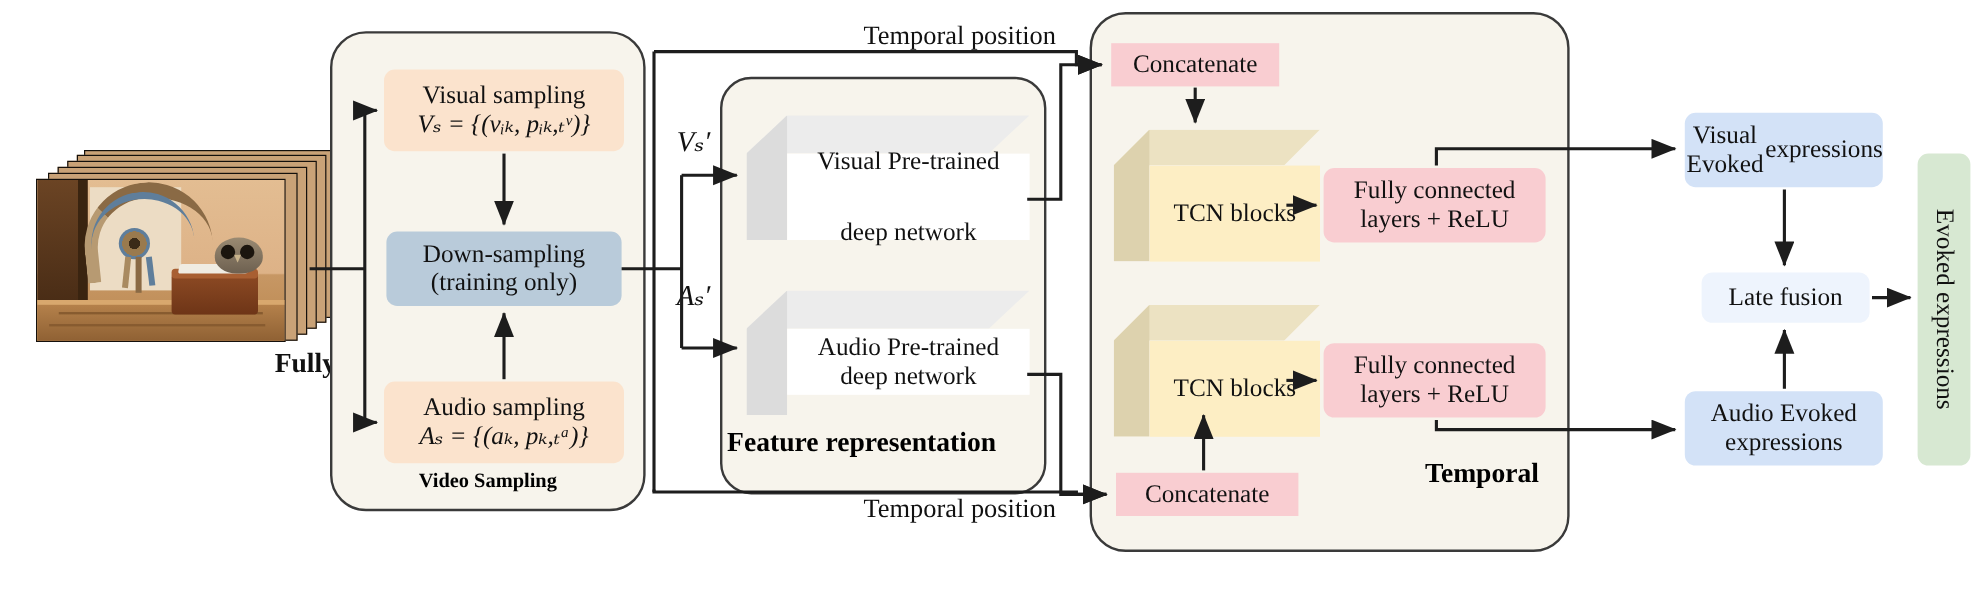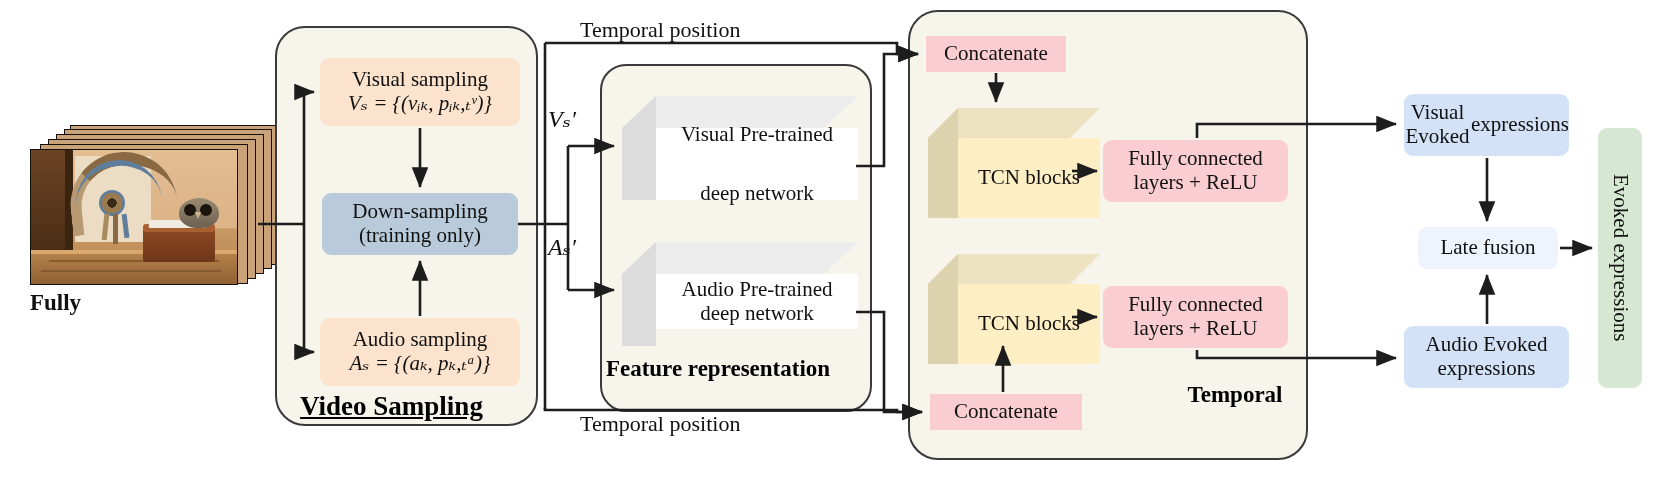--- a/index.html
+++ b/index.html
@@ -16,21 +16,21 @@
 
   .peach{background:#fbe3cd;}
   .blue{background:#b9cbda;}
   .pink{background:#f9cdd1;}
   .lightblue{background:#d3e2f7;}
   .paleblue{background:#eef4fd;}
   .green{background:#d7e8d2;}
 
   .panel-label{position:absolute;font-weight:bold;color:#000;text-align:center;line-height:1.1;}
 
-  .freetext{position:absolute;color:#111;text-align:left;line-height:1.12;white-space:nowrap;}
+  .freetext{position:absolute;color:#111;text-align:right;line-height:1.12;white-space:nowrap;}
 
   
   .cube{position:absolute;}
   .cube .top{position:absolute;}
   .cube .side{position:absolute;}
   .cube .front{position:absolute;display:flex;align-items:center;justify-content:center;
                 text-align:center;line-height:1.14;color:#111;}
 
   
   svg.wires{position:absolute;left:0;top:0;width:1654px;height:502px;overflow:visible;}
@@ -110,21 +110,21 @@
   <div class="nodebox rnd peach" style="left:320px;top:58px;width:200px;height:68px;flex-direction:column;font-size:21px;">
     <span>Visual sampling</span>
     <span style="font-style:italic;font-size:21px;">Vₛ = {(vᵢₖ, pᵢₖ,ₜᵛ)}</span>
   </div>
 
   <div class="nodebox rnd peach" style="left:320px;top:318px;width:200px;height:68px;flex-direction:column;font-size:21px;">
     <span>Audio sampling</span>
     <span style="font-style:italic;font-size:21px;">Aₛ = {(aₖ, pₖ,ₜᵃ)}</span>
   </div>
 
-  <div class="panel-label" style="left:265px;top:392px;width:253px;font-size:27px;text-decoration:underline;">Video Sampling</div>
+  <div class="panel-label" style="left:280px;top:392px;width:253px;font-size:17px;">Video Sampling</div>
 
   <div class="subpanel" style="left:600px;top:64px;width:272px;height:348px;"></div>
 
   <div class="cube" style="left:622px;top:96px;width:236px;height:104px;">
     <div class="top" style="left:0;top:0;width:236px;height:32px;background:#ececec;
                 clip-path:polygon(0 100%,34px 0,236px 0,202px 100%);"></div>
     <div class="side" style="left:0;top:0;width:36px;height:104px;background:#dcdcdc;
                 clip-path:polygon(0 32px,34px 0,34px 104px,0 104px);"></div>
     <div class="front" style="left:34px;top:32px;width:202px;height:72px;background:#ffffff;flex-direction:column;font-size:21px;gap:35px;">
       <span>Visual Pre-trained</span>

